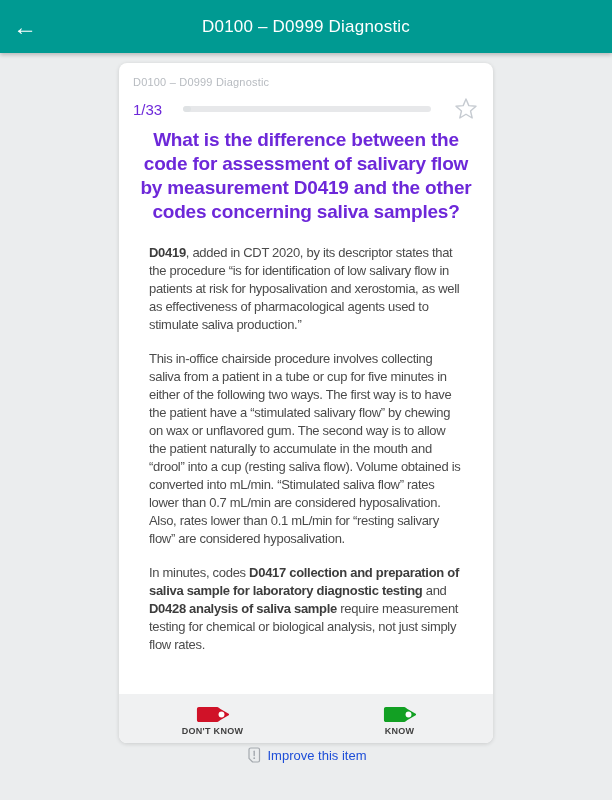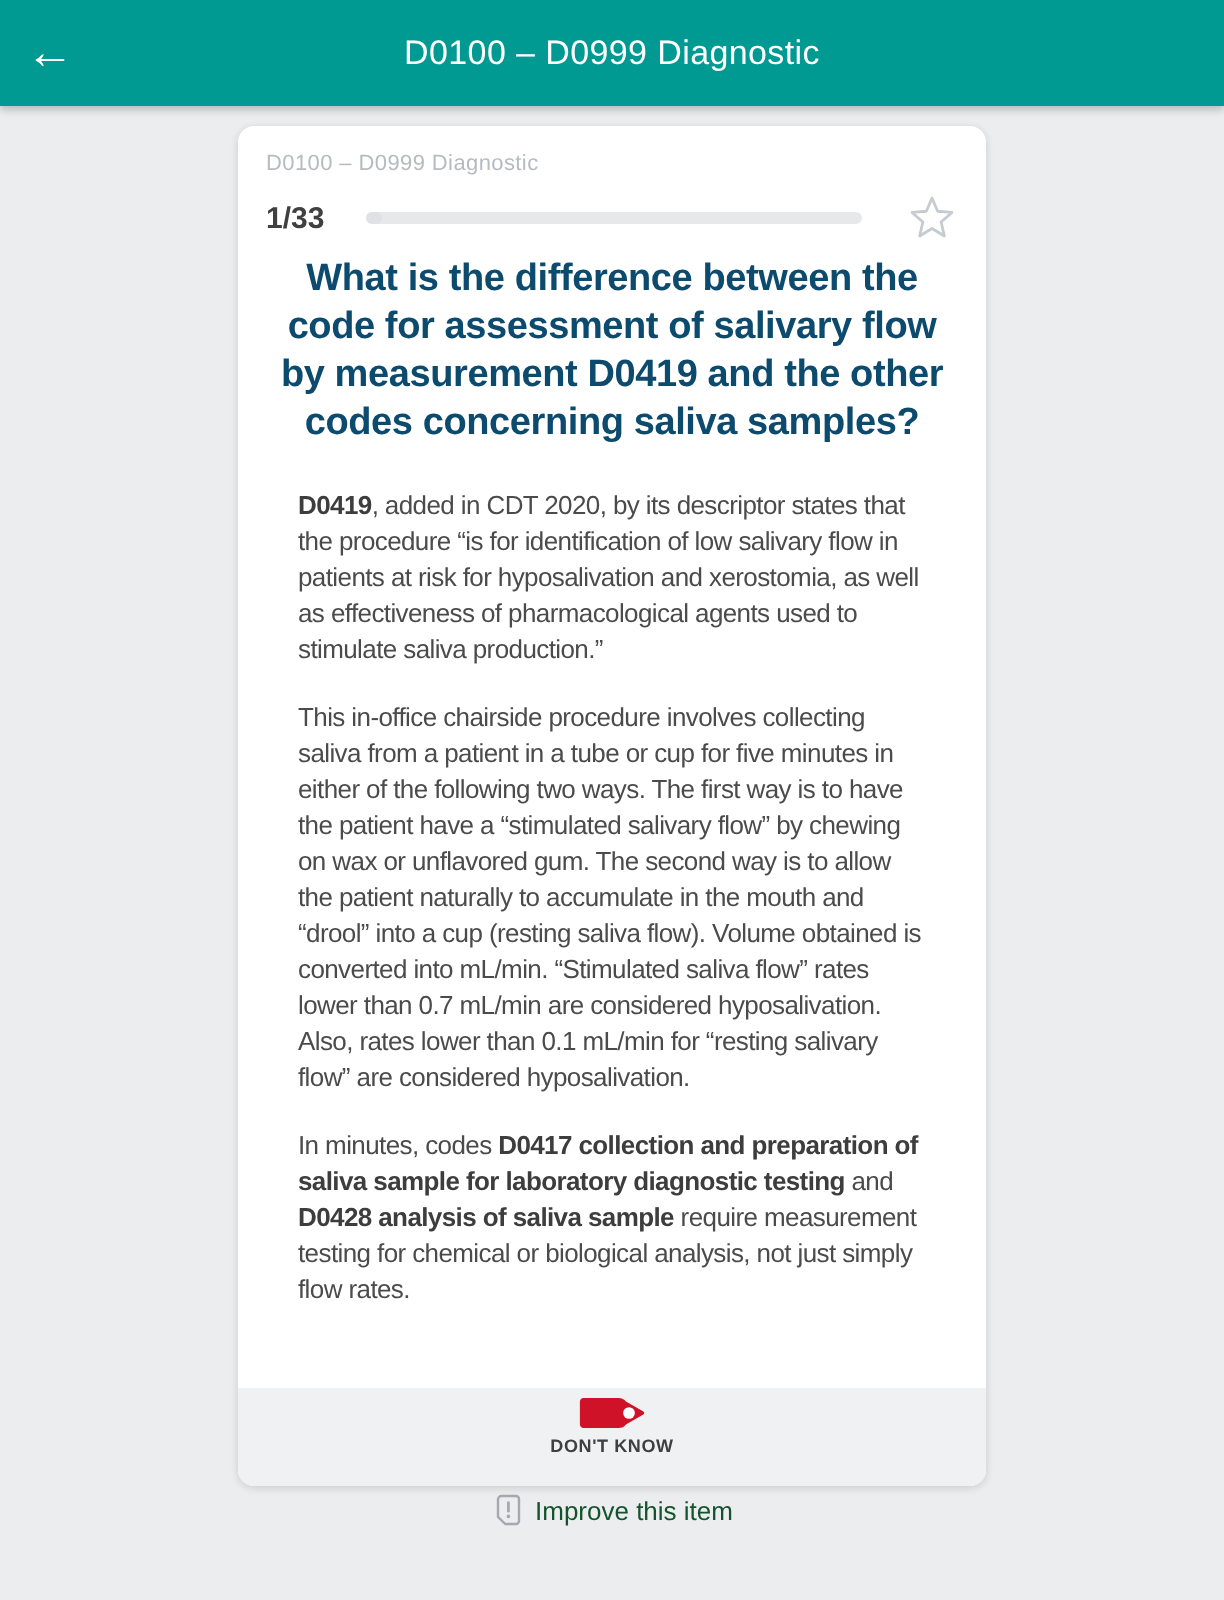--- a/index.html
+++ b/index.html
@@ -17,49 +17,49 @@
   .appbar .title { color:#fff; font-size:17px; font-weight:400; letter-spacing:.2px; }
 
   
   .card { position:absolute; left:119px; top:63px; width:374px;
           background:#ffffff; border-radius:8px;
           box-shadow:0 1px 4px rgba(0,0,0,.14); }
   .card-inner { padding:13px 14px 0 14px; }
   .breadcrumb { color:#b7bbc0; font-size:11px; letter-spacing:.2px; }
 
   .progress-row { display:flex; align-items:center; margin-top:9px; height:24px; }
-  .progress-label { font-size:15px; font-weight:700; color:#404040; width:42px; }
+  .progress-label { font-size:15px; font-weight:400; color:#6d28d9; width:42px; }
   .progress-track { flex:1; height:6px; background:#e7e8ea; border-radius:3px;
                     margin-left:8px; margin-right:22px; overflow:hidden; }
   .progress-fill { height:100%; background:#dfe2e4; border-radius:3px; }
   .star { width:26px; height:26px; display:flex; align-items:center; justify-content:center;
           background:none; border:none; cursor:pointer; }
 
   .question { margin-top:7px; padding:0 4px; text-align:center;
-              font-size:19px; line-height:24px; font-weight:700; color:#0c4a6e;
+              font-size:19px; line-height:24px; font-weight:700; color:#6d28d9;
               letter-spacing:-.2px; }
 
   .answer { margin-top:20px; font-size:13px; line-height:18px; color:#4b4b4b;
             letter-spacing:-.3px; padding-bottom:24px; }
   .answer p { margin:16px; }
   .answer .b { font-weight:700; color:#3d3d3d; }
 
   
   .card-footer { background:#f0f1f2; border-radius:0 0 8px 8px; height:49px;
-                 display:flex; align-items:flex-start; }
+                 display:flex; align-items:center; }
   .rate-btn { flex:1; display:flex; flex-direction:column; align-items:center;
               justify-content:center; gap:3px; background:none; border:none; cursor:pointer;
               padding-top:4px; }
   .rate-btn svg { display:block; }
   .rate-label { font-size:9px; font-weight:600; color:#3f3f3f; letter-spacing:.3px; }
 
   
   .improve { position:absolute; left:0; top:747px; width:612px;
              display:flex; align-items:center; justify-content:center; gap:7px;
-             color:#14532d; font-size:13px; cursor:pointer; background:none; border:none; }
+             color:#1d4ed8; font-size:13px; cursor:pointer; background:none; border:none; }
 </style>
 </head>
 <body>
 
 <div id="app">
 
   <header class="appbar">
     <button class="back">
       <span>←</span>
     </button>
@@ -92,20 +92,27 @@
     </div>
 
     <div class="card-footer">
       <button class="rate-btn">
         <svg width="34" height="17" viewBox="0 0 36 18">
           <path d="M3 1 H21.5 C23.1 1 24.5 1.7 25.4 2.9 L34.6 8.2 C35.2 8.6 35.2 9.4 34.6 9.8 L25.4 15.1 C24.5 16.3 23.1 17 21.5 17 H3 C1.9 17 1 16.1 1 15 V3 C1 1.9 1.9 1 3 1 Z" fill="#d01228"></path>
           <circle cx="27" cy="9" r="3.1" fill="#ffffff"></circle>
         </svg>
         <span class="rate-label">DON'T KNOW</span>
       </button>
+      <button class="rate-btn">
+        <svg width="34" height="17" viewBox="0 0 36 18">
+          <path d="M3 1 H21.5 C23.1 1 24.5 1.7 25.4 2.9 L34.6 8.2 C35.2 8.6 35.2 9.4 34.6 9.8 L25.4 15.1 C24.5 16.3 23.1 17 21.5 17 H3 C1.9 17 1 16.1 1 15 V3 C1 1.9 1.9 1 3 1 Z" fill="#12a023"></path>
+          <circle cx="27" cy="9" r="3.1" fill="#ffffff"></circle>
+        </svg>
+        <span class="rate-label">KNOW</span>
+      </button>
     </div>
   </section>
 
   <button class="improve">
     <svg width="15" height="16" viewBox="0 0 15 16">
       <path d="M4.8 1 H12 C12.8 1 13.5 1.7 13.5 2.5 V13.5 C13.5 14.3 12.8 15 12 15 H6.6 L3 11.4 V2.8 C3 1.8 3.8 1 4.8 1 Z" fill="none" stroke="#a4a9ae" stroke-width="1.2" stroke-linejoin="round"></path>
       <line x1="8.2" y1="4.3" x2="8.2" y2="8.6" stroke="#a4a9ae" stroke-width="1.4" stroke-linecap="round"></line>
       <circle cx="8.2" cy="11.2" r="0.9" fill="#a4a9ae"></circle>
     </svg>
     <span>Improve this item</span>

